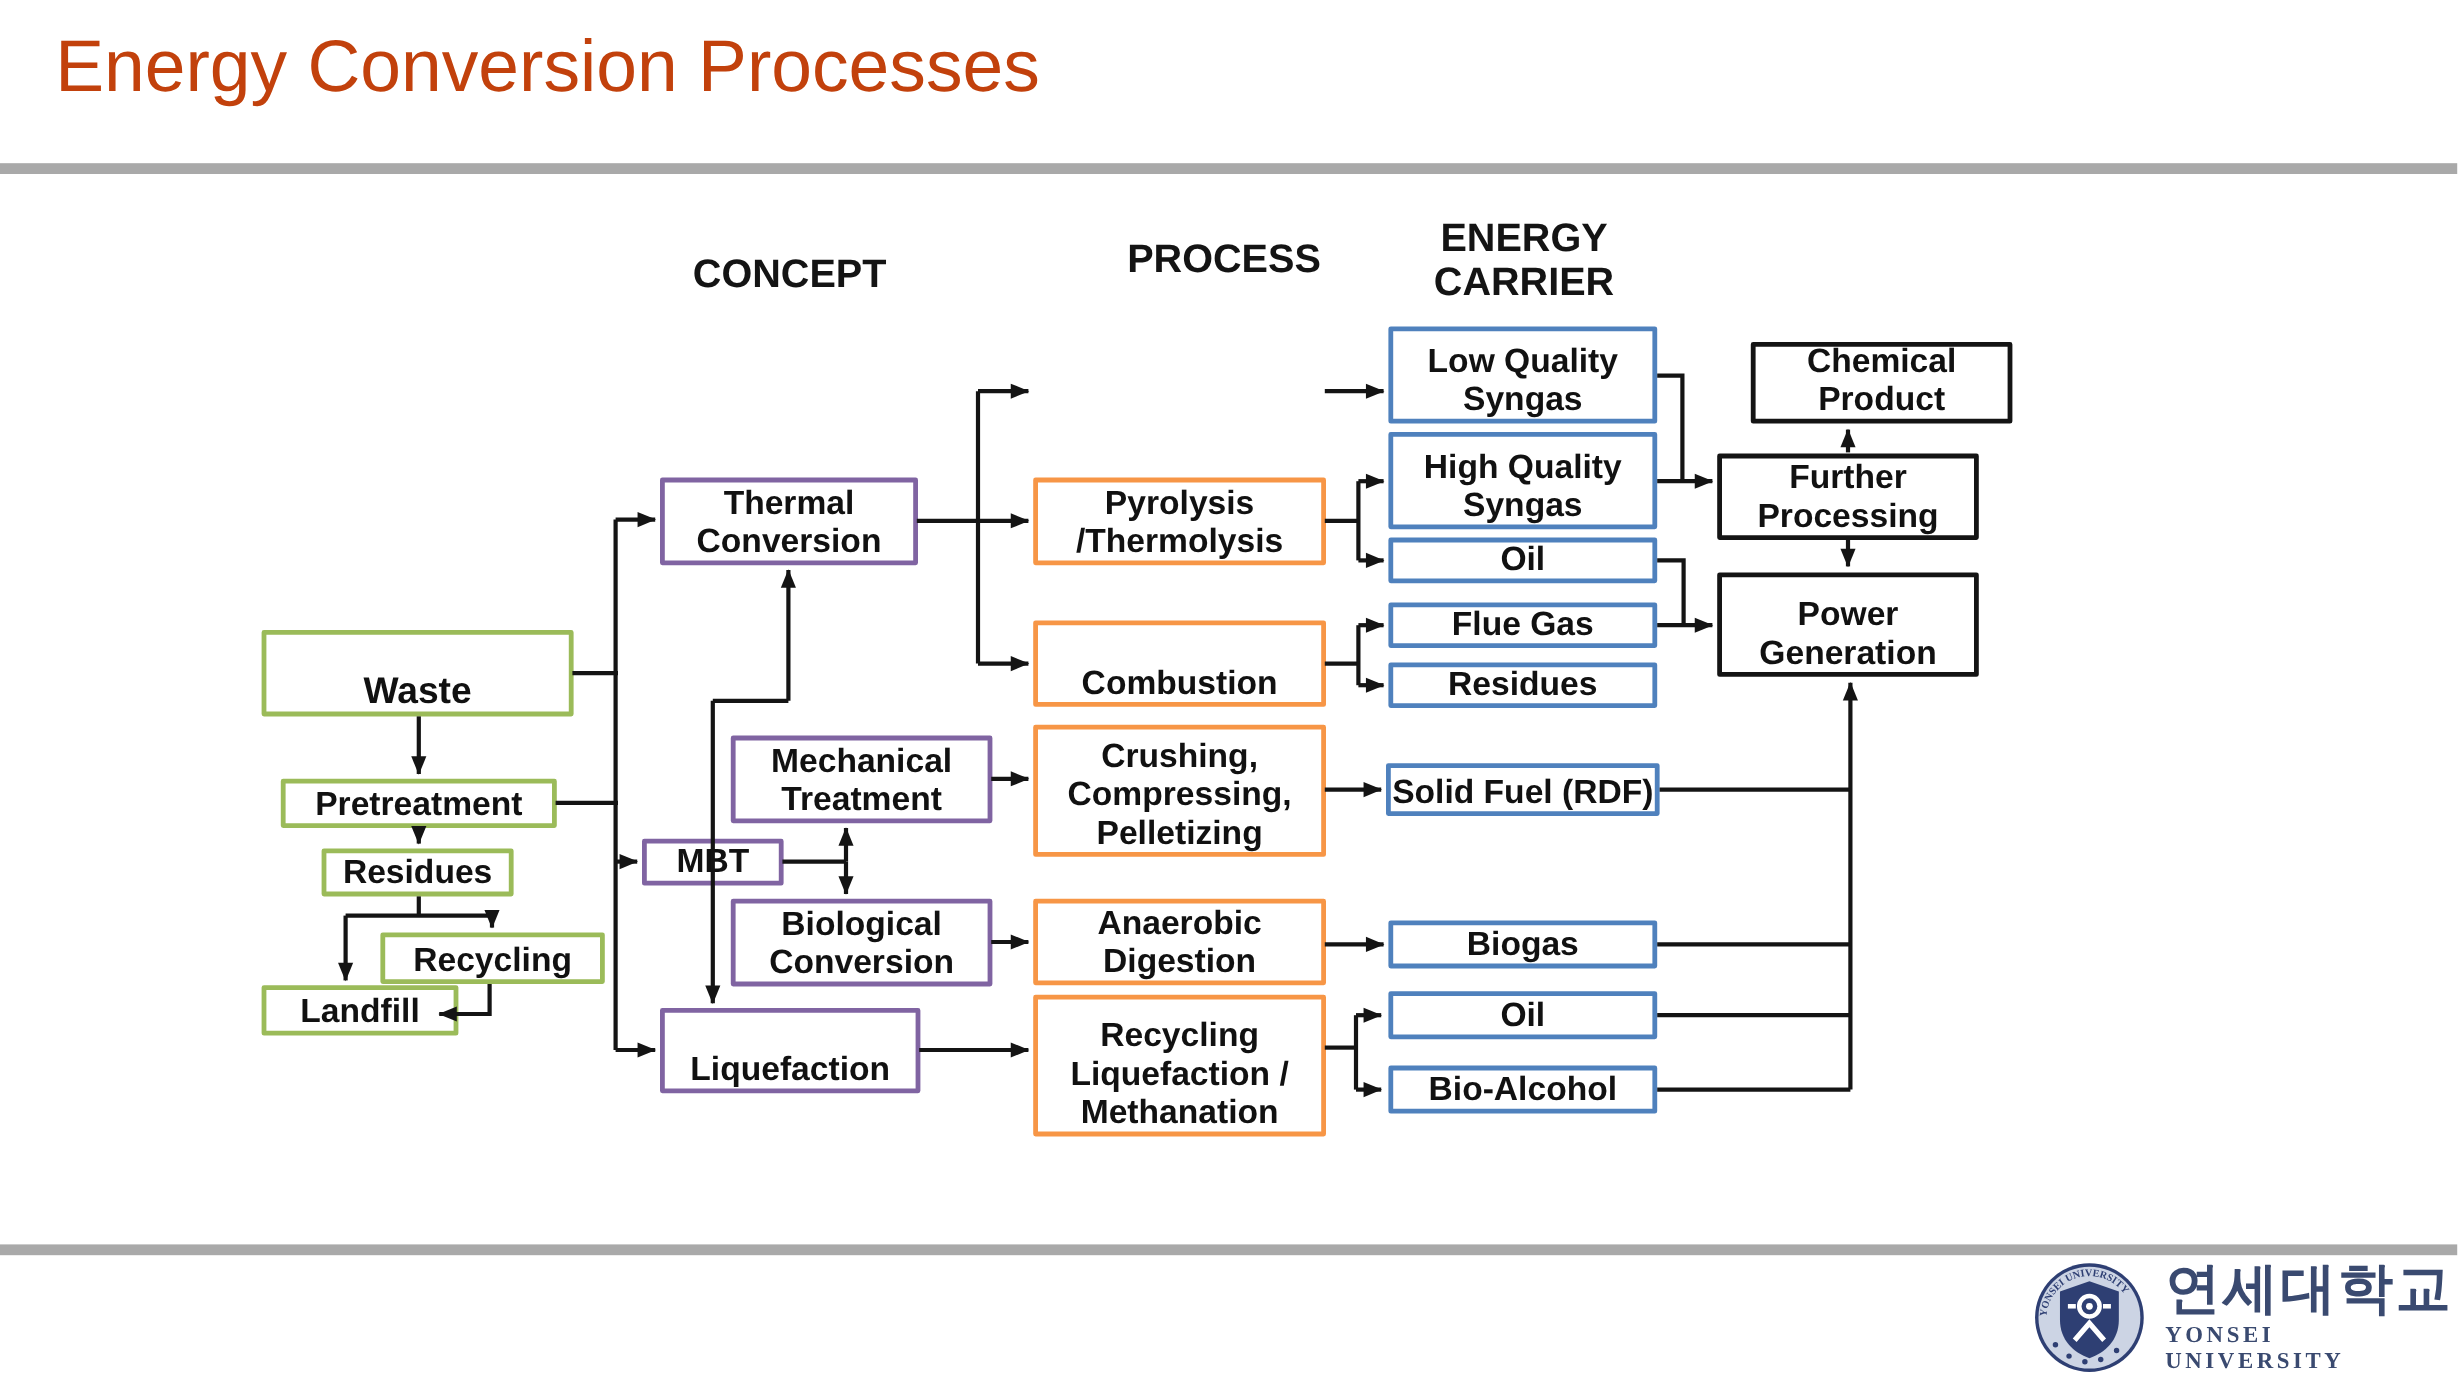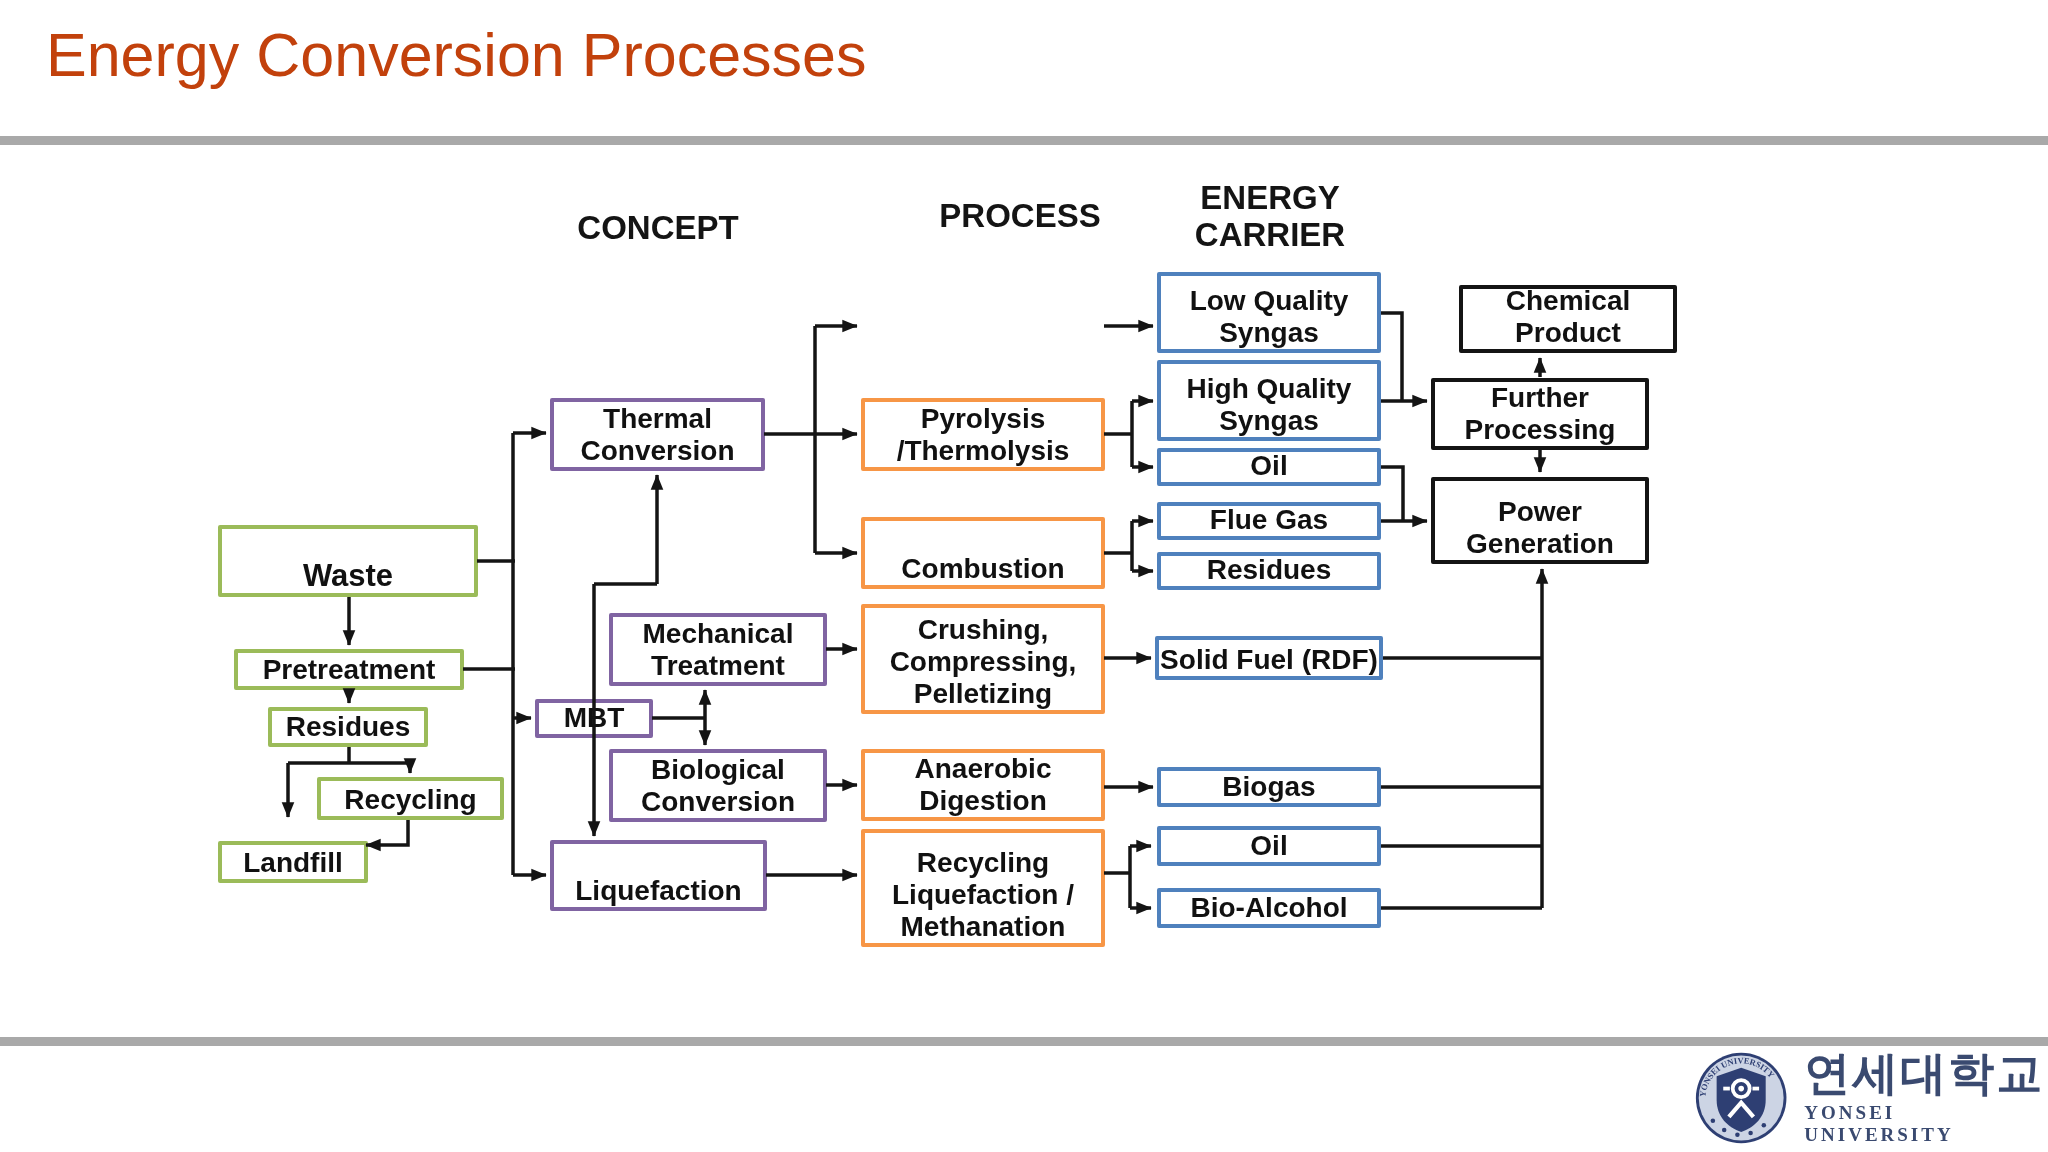--- a/index.html
+++ b/index.html
@@ -113,21 +113,21 @@
     </div>
   <div class="node green" style="left:234px;top:649px;width:230px;height:41px;">
       <span class="lbl">Pretreatment</span>
     </div>
   <div class="node green" style="left:268px;top:707px;width:160px;height:40px;">
       <span class="lbl">Residues</span>
     </div>
   <div class="node green" style="left:317px;top:777px;width:187px;height:43px;">
       <span class="lbl">Recycling</span>
     </div>
-  <div class="node green" style="left:218px;top:821px;width:150px;height:42px;margin-top:20px;">
+  <div class="node green" style="left:218px;top:821px;width:164px;height:42px;">
       <span class="lbl">Landfill</span>
     </div>
 
   <div class="node purple" style="left:550px;top:398px;width:215px;height:73px;">
       <span class="lbl">Thermal
 Conversion</span>
     </div>
   <div class="node purple" style="left:609px;top:613px;width:218px;height:73px;">
       <span class="lbl">Mechanical
 Treatment</span>

